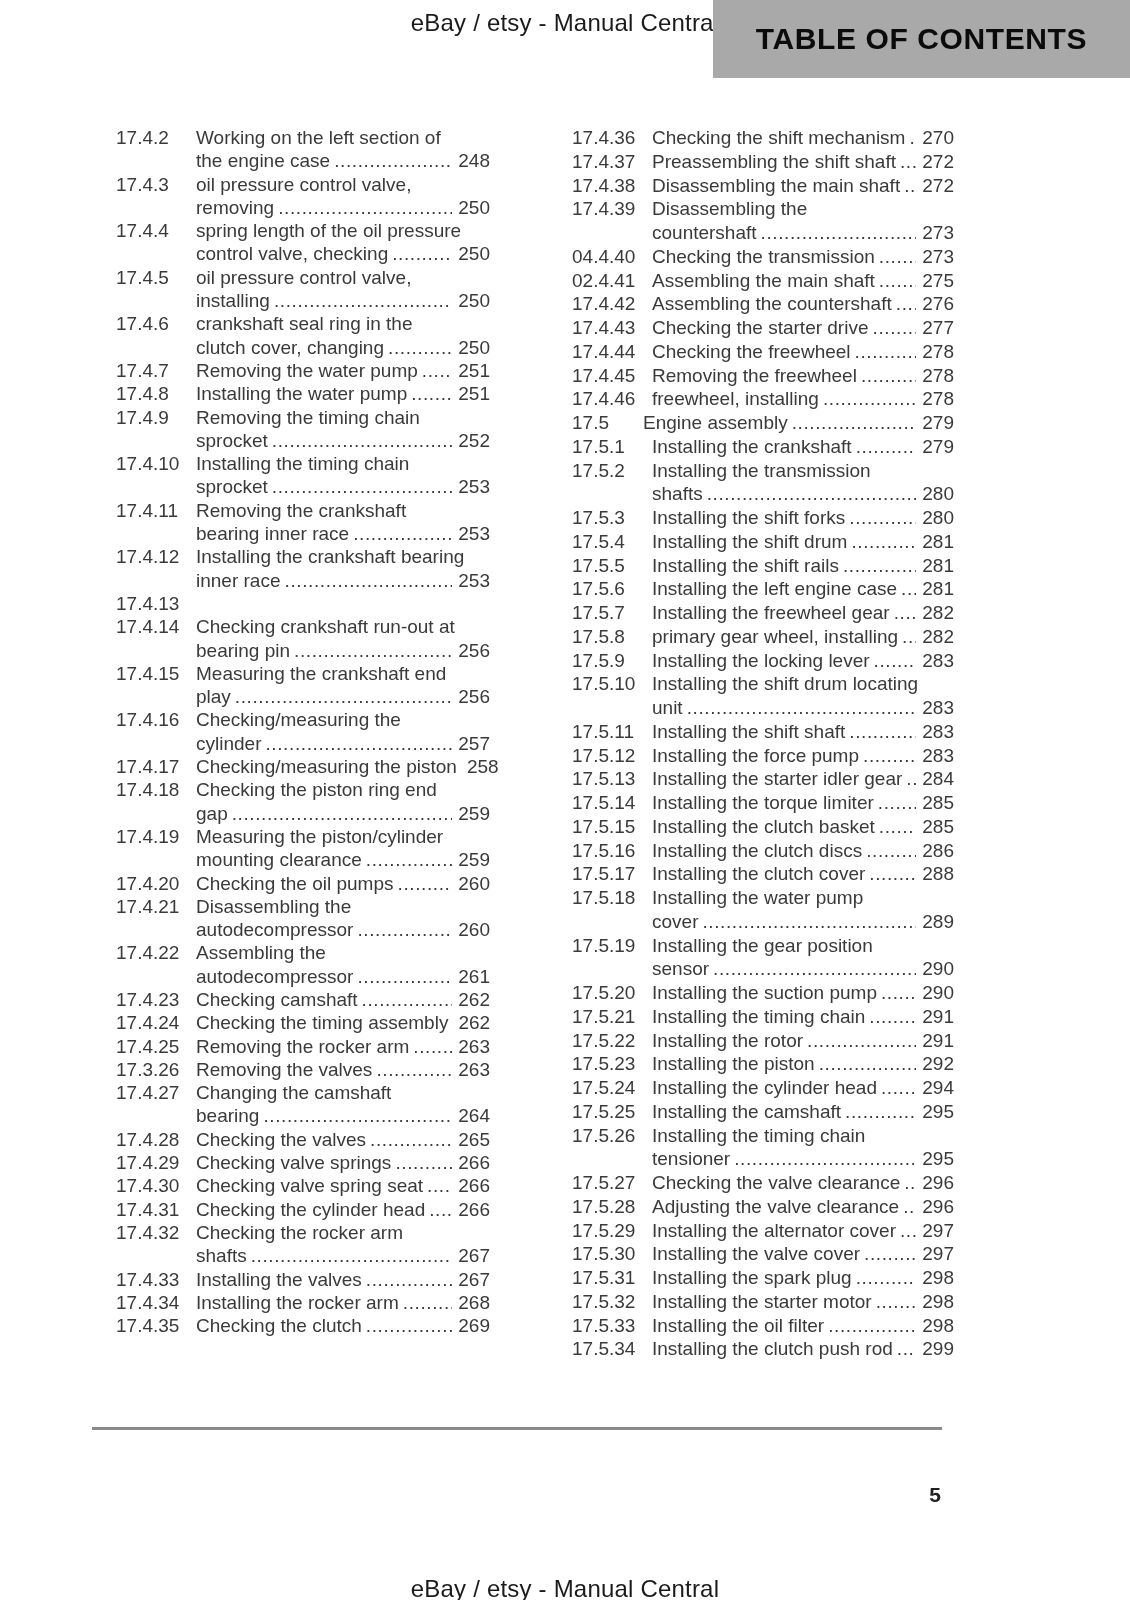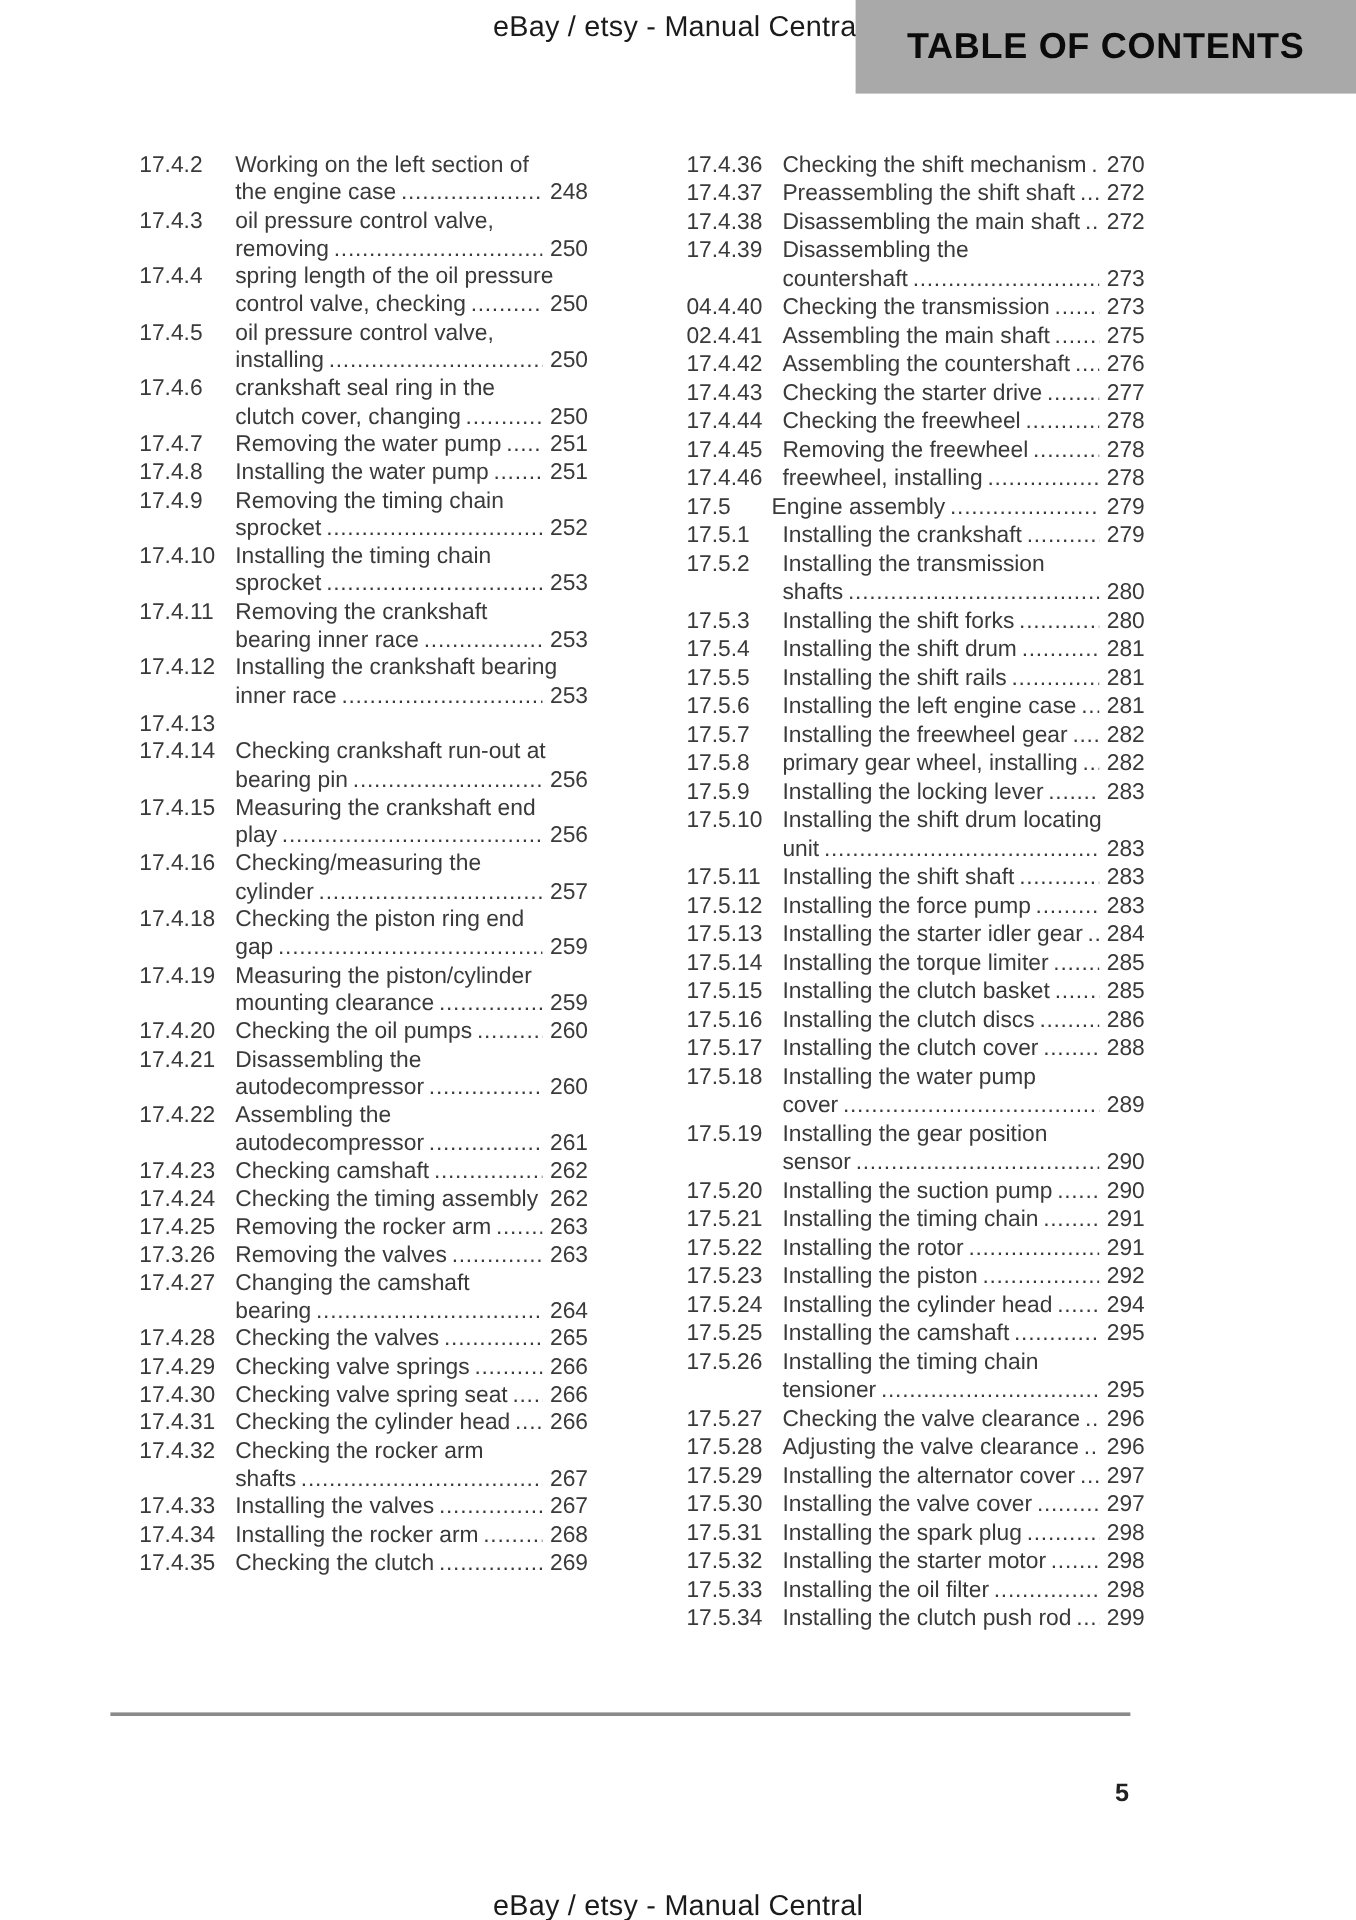--- a/index.html
+++ b/index.html
@@ -209,20 +209,30 @@
           <div class="body">
             <div class="line">Checking/measuring the</div>
             <div class="line last">
               <span class="txt">cylinder</span>
               <span class="dots">..........................................................................................</span>
               <span class="pg">257</span>
             </div>
           </div>
         </div>
         <div class="entry">
+          <span class="num">17.4.17</span>
+          <div class="body">
+            <div class="line last">
+              <span class="txt">Checking/measuring the piston</span>
+              <span class="dots">..........................................................................................</span>
+              <span class="pg">258</span>
+            </div>
+          </div>
+        </div>
+        <div class="entry">
           <span class="num">17.4.18</span>
           <div class="body">
             <div class="line">Checking the piston ring end</div>
             <div class="line last">
               <span class="txt">gap</span>
               <span class="dots">..........................................................................................</span>
               <span class="pg">259</span>
             </div>
           </div>
         </div>

